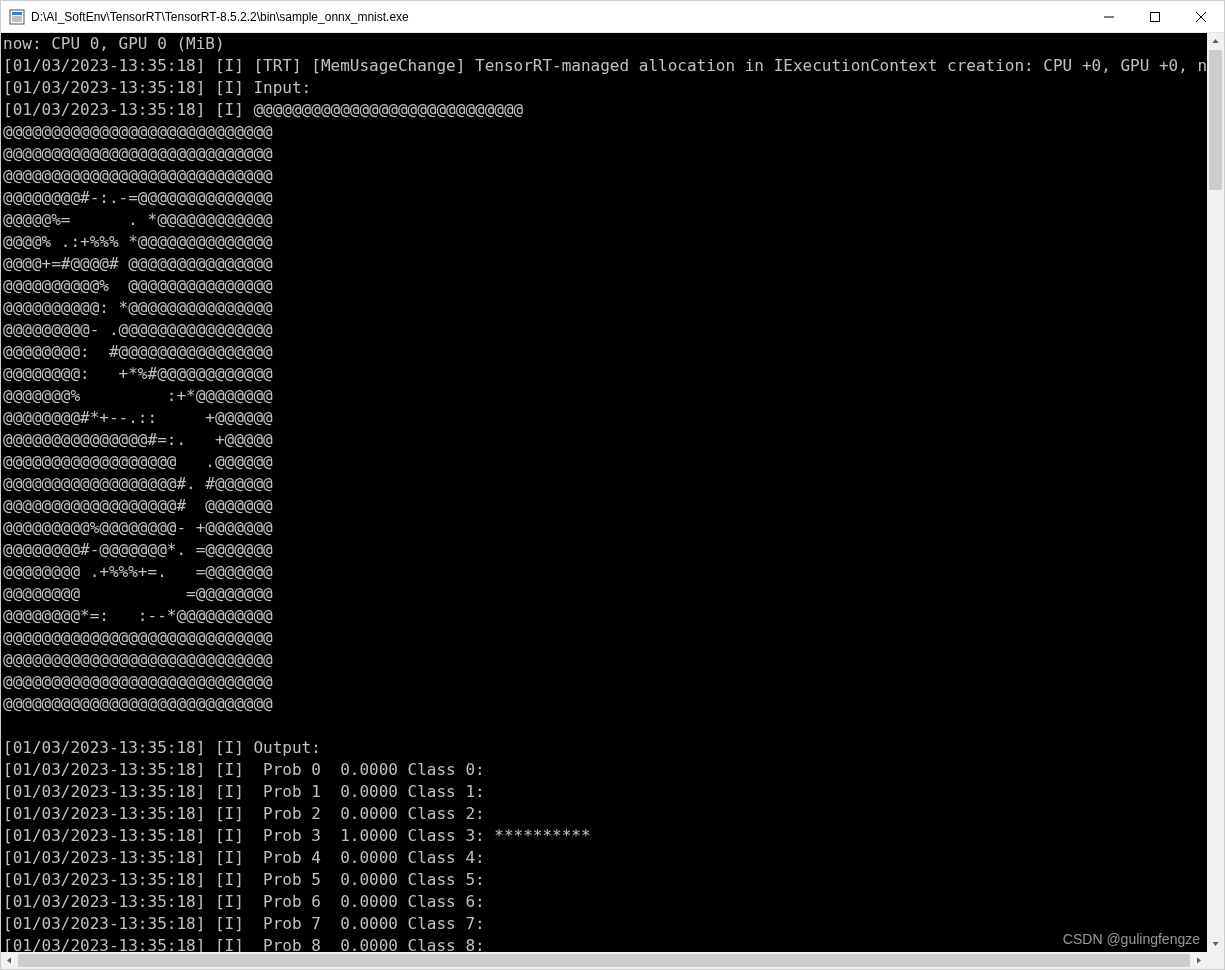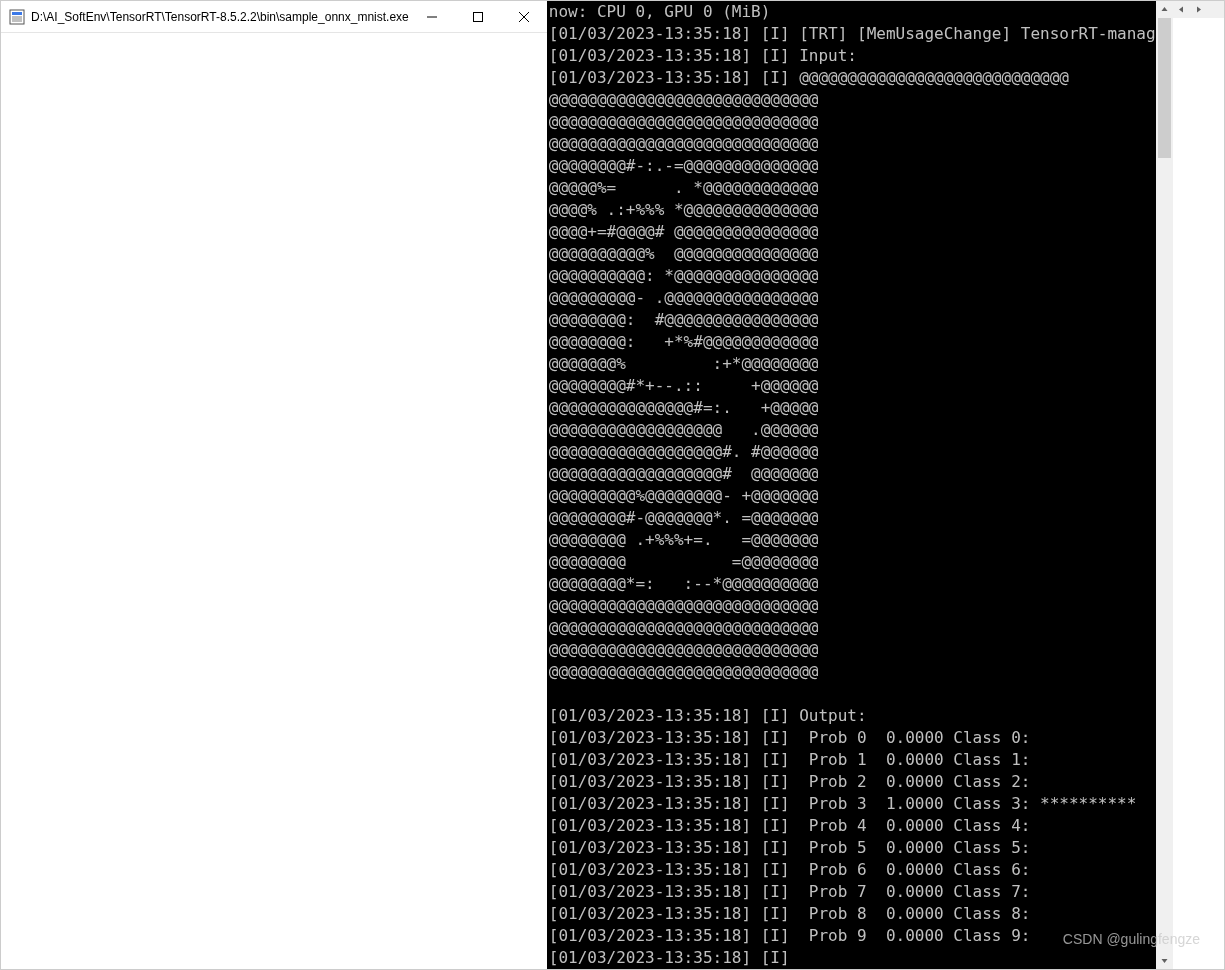--- a/index.html
+++ b/index.html
@@ -13,21 +13,21 @@
       width: 1225px;
       height: 970px;
       overflow: hidden;
       position: relative;
     }
     .window {
       width: 1225px;
       height: 970px;
       background: #ffffff;
       display: flex;
-      flex-direction: row;
+      flex-direction: column;
       border: 1px solid #cccccc;
     }
     .titlebar {
       height: 32px;
       background: #ffffff;
       display: flex;
       align-items: center;
       padding-left: 8px;
       border-bottom: 1px solid #e5e5e5;
       flex-shrink: 0;

